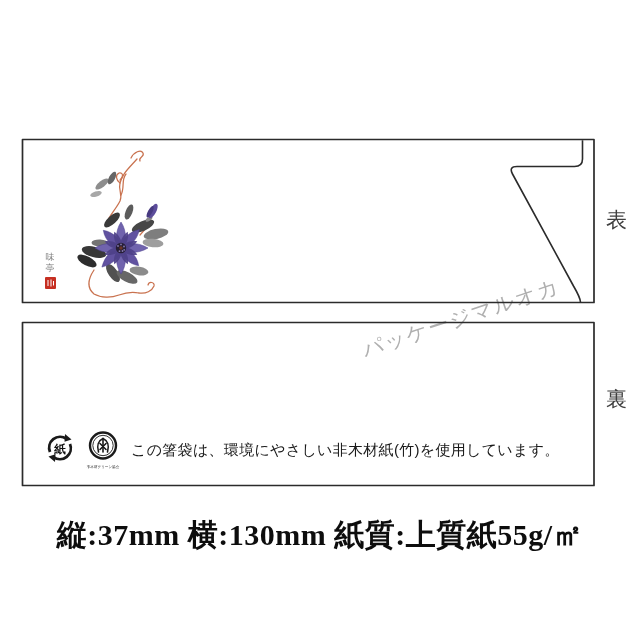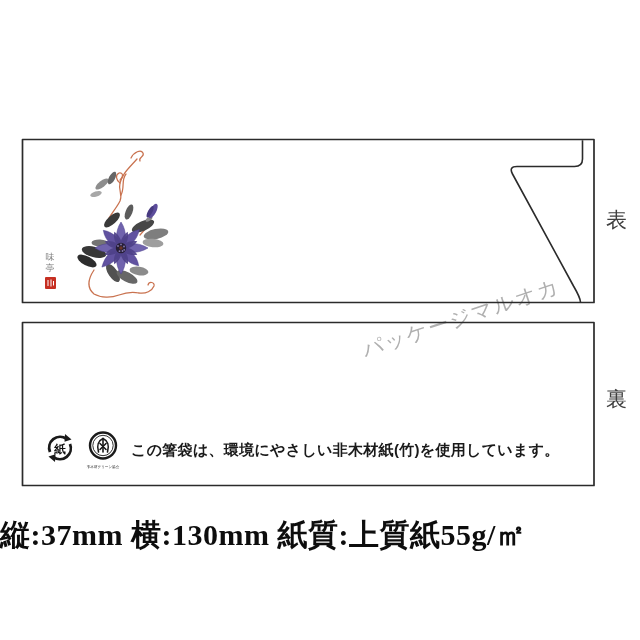--- a/index.html
+++ b/index.html
@@ -6,38 +6,38 @@
   .canvas{
     position:relative;width:640px;height:640px;background:#ffffff;overflow:hidden;
     font-family:"Liberation Sans",sans-serif;
   }
   .sleeve{position:absolute;left:22px;width:572px;height:164px;background:#ffffff;z-index:1;}
   .sleeve.front{top:139px;}
   .sleeve.back{top:322px;}
   .flower-art{position:absolute;left:20px;top:5px;width:170px;height:158px;}
   .eco-row{position:absolute;left:23px;top:106px;height:44px;display:flex;align-items:center;gap:11px;}
   .notice{
-    font-size:15px;font-weight:700;color:#1a1a1a;letter-spacing:.3px;
+    font-size:15px;font-weight:400;color:#1a1a1a;letter-spacing:.3px;
     font-family:"Liberation Sans",sans-serif;white-space:nowrap;
   }
   .watermark{
     position:absolute;left:357px;top:302px;width:220px;height:26px;z-index:2;
     font-size:21px;letter-spacing:1.5px;color:#9c9c9c;opacity:.8;white-space:nowrap;
     transform:rotate(-18.5deg);transform-origin:center center;
     font-family:"Liberation Sans",sans-serif;
   }
   .outline-overlay{position:absolute;left:0;top:0;width:640px;height:640px;z-index:3;}
   .side-label{
     position:absolute;left:606px;width:26px;font-size:21px;color:#3f3f3f;z-index:1;
     font-family:"Liberation Serif",serif;
   }
   .side-label.front-label{top:206px;}
   .side-label.back-label{top:385px;}
   .specs{
-    position:absolute;left:0;top:515px;width:640px;text-align:left;z-index:1;
+    position:absolute;left:0;top:515px;width:640px;text-align:center;z-index:1;
     font-size:30px;font-weight:600;color:#0d0d0d;letter-spacing:.5px;
     font-family:"Liberation Serif",serif;white-space:nowrap;
   }
   .mark-caption{font-family:"Liberation Sans",sans-serif;}
 </style>
 </head>
 <body>
 
 <div class="canvas">
 

